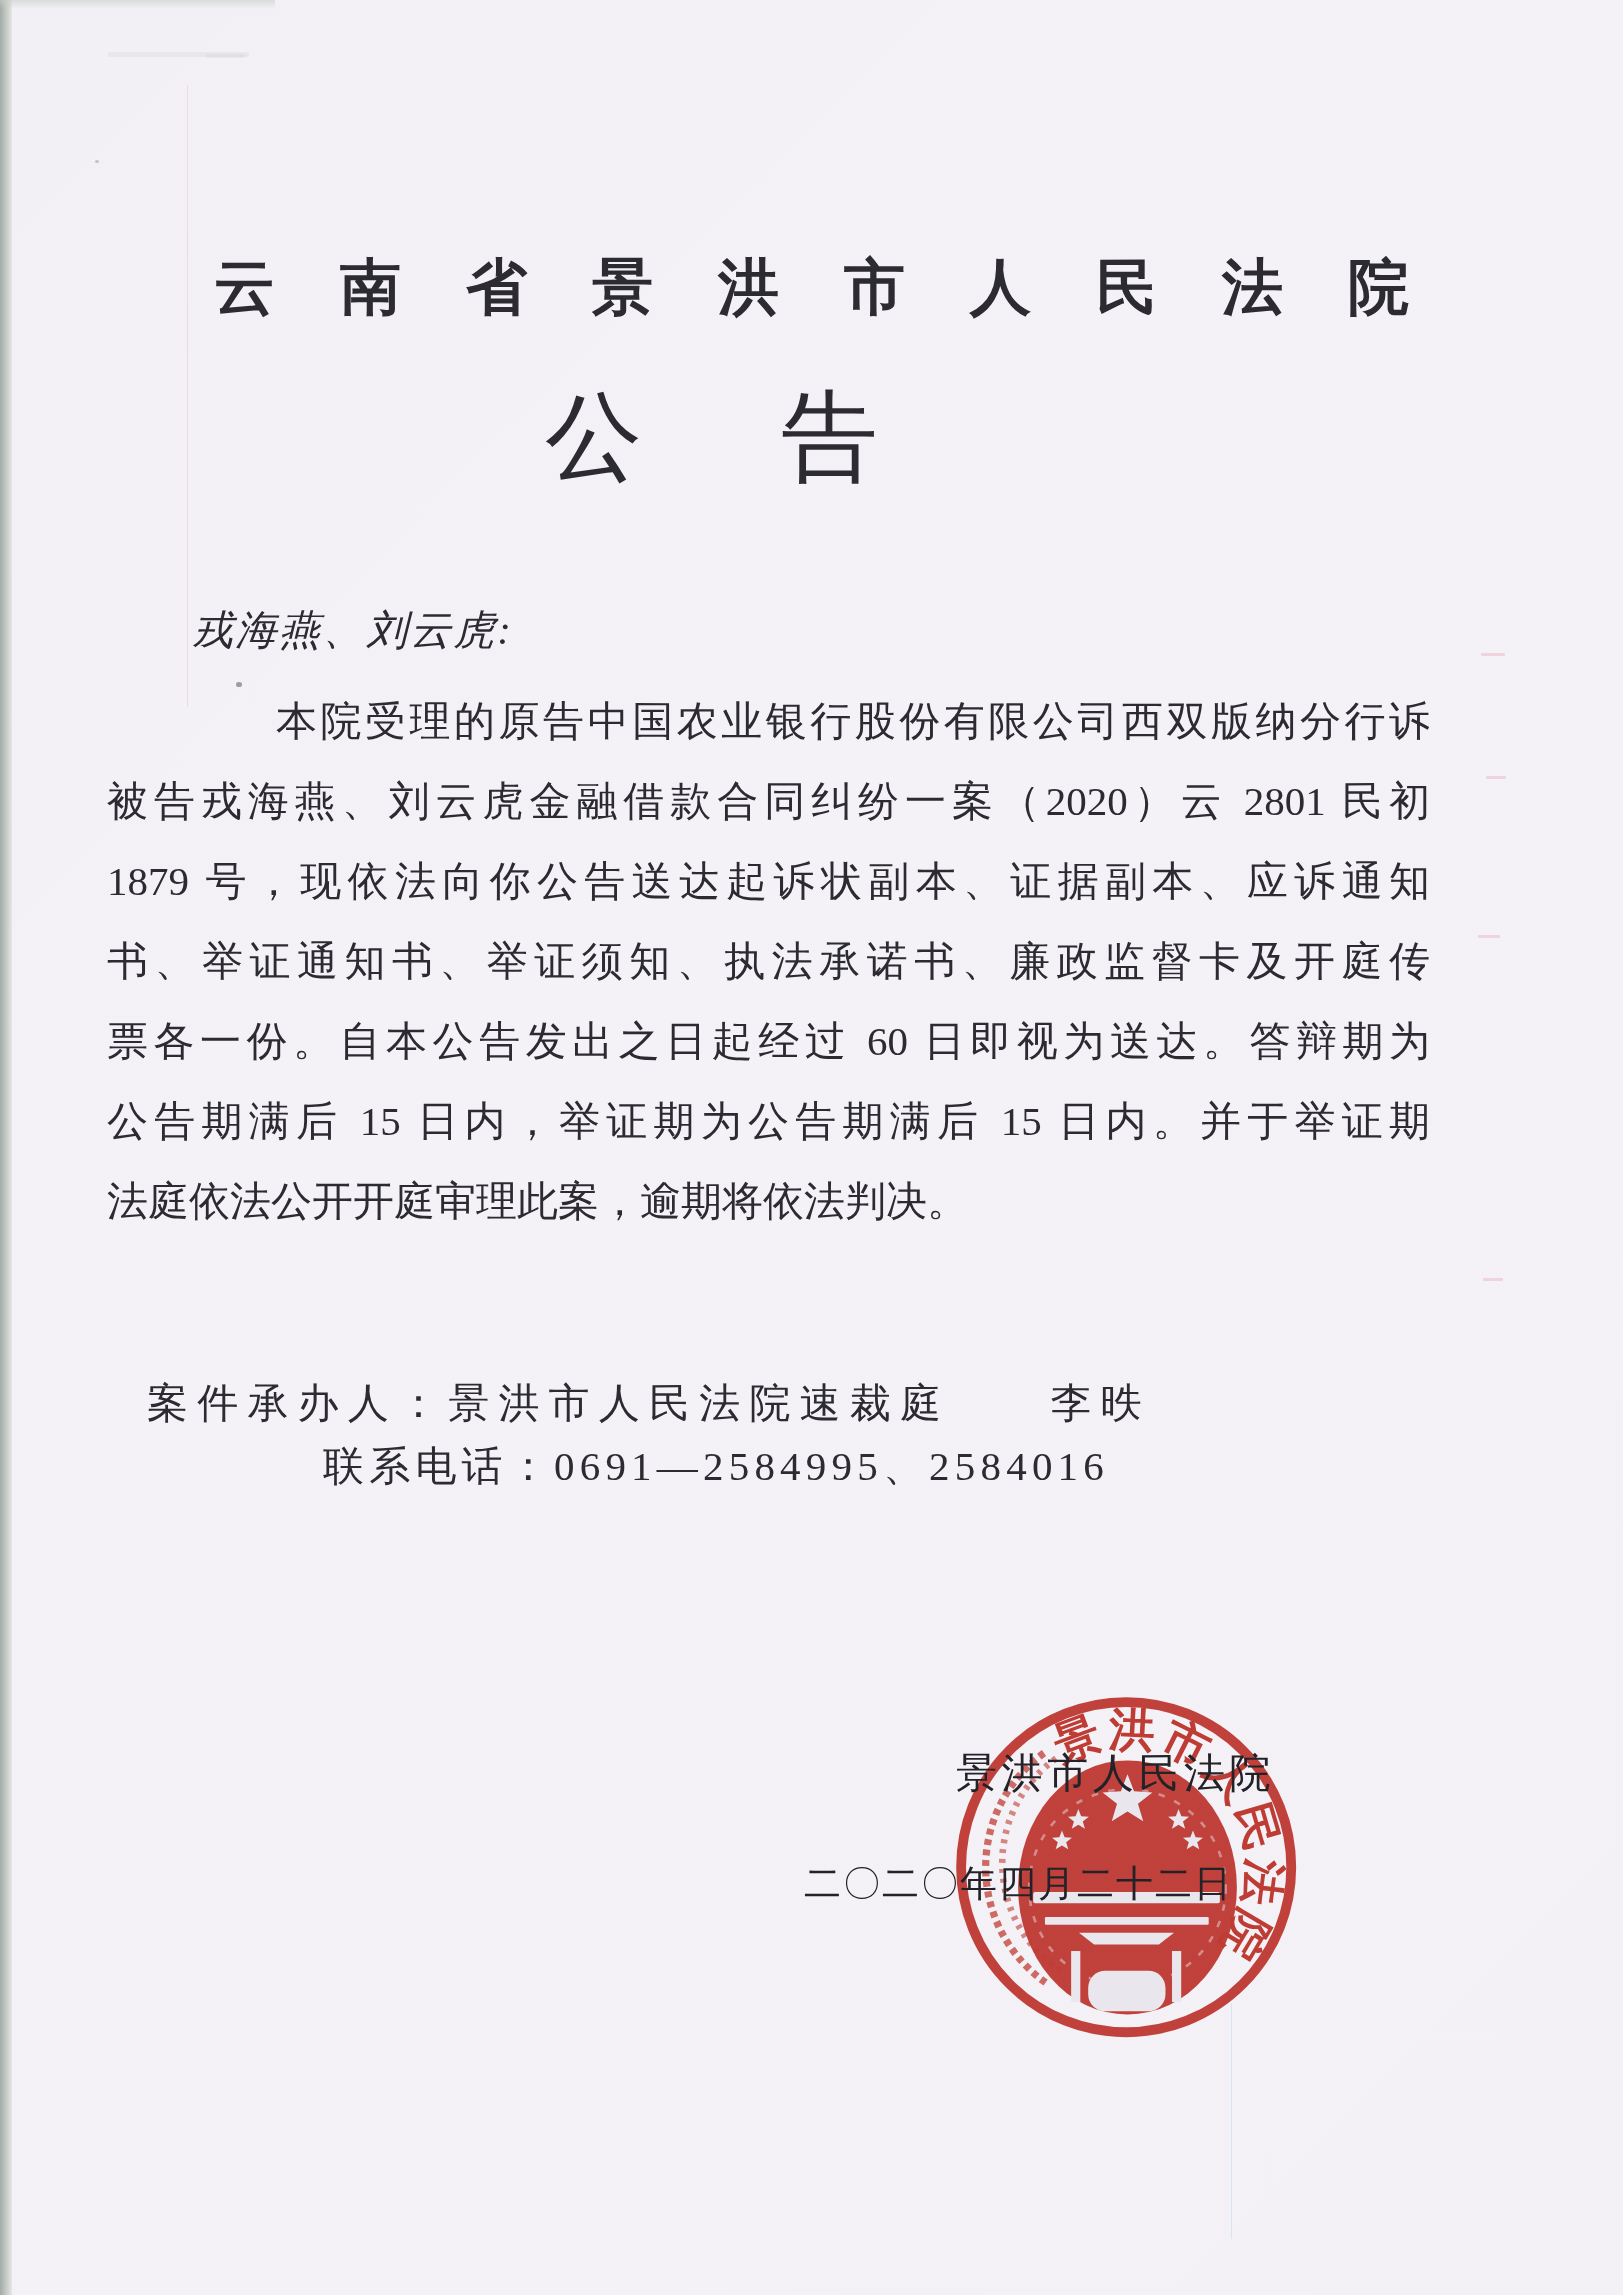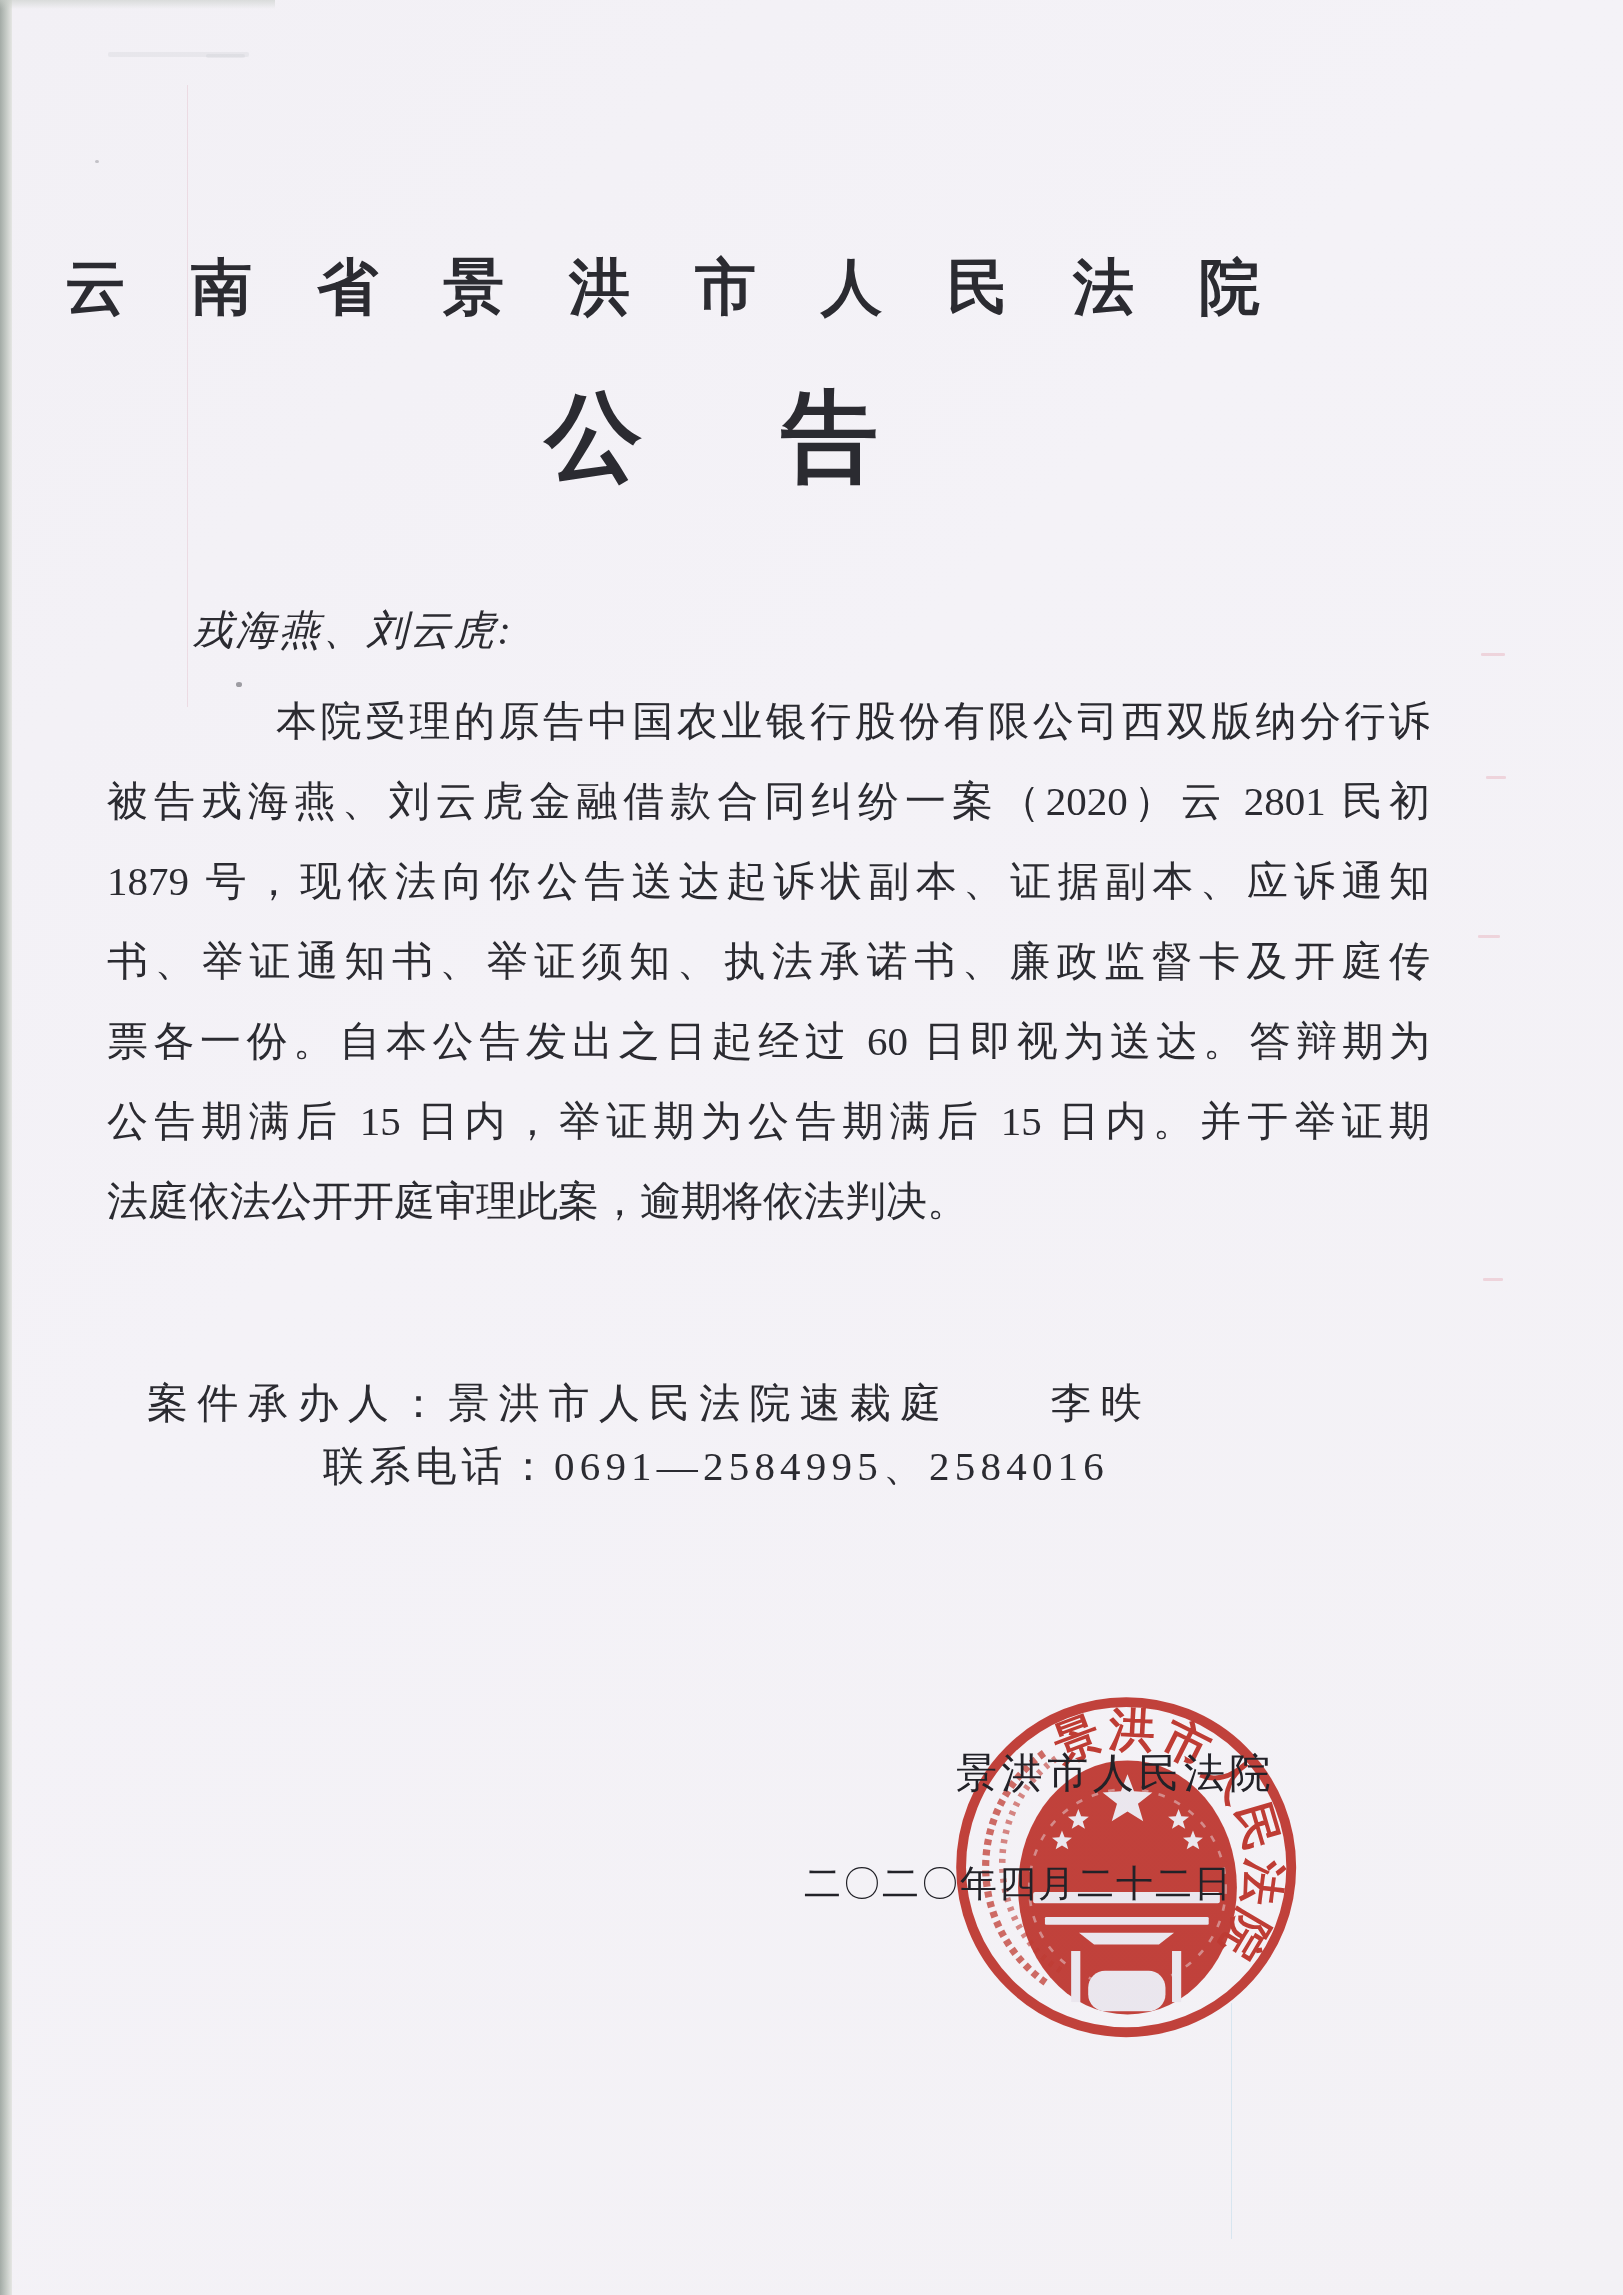--- a/index.html
+++ b/index.html
@@ -17,26 +17,26 @@
   .edge-top{position:absolute;left:0;top:0;width:275px;height:9.2px;
     background:linear-gradient(180deg,#c9cec9,rgba(244,242,247,0));opacity:.6;}
   .scan-line-v{position:absolute;width:1.3px;background:#e3b9c6;opacity:.38;}
   .scan-line-v2{position:absolute;width:1.3px;background:#bcd9e9;opacity:.5;}
   .smudge{position:absolute;background:#b9bcc4;opacity:.18;border-radius:2px;}
   .pink-dash{position:absolute;height:2.6px;background:#e6a7b4;opacity:.4;border-radius:1.3px;}
   .speck{position:absolute;width:5.9px;height:4.6px;background:#55555c;border-radius:50%;opacity:.55;}
 
   .doc-title{
     position:absolute;left:0;top:247px;width:1623px;
-    text-align:left;font-size:61px;font-weight:700;
+    text-align:center;font-size:61px;font-weight:700;
     letter-spacing:65px;text-indent:65px;white-space:nowrap;
   }
   .doc-subtitle{
     position:absolute;left:545px;top:373px;
-    font-size:97px;font-weight:700;letter-spacing:139px;white-space:nowrap;
+    font-size:97px;font-weight:400;letter-spacing:139px;white-space:nowrap;
   }
   .addressee{
     position:absolute;left:192px;top:603px;
     font-size:41px;letter-spacing:2.6px;white-space:nowrap;font-style:italic;
   }
   .body-block{
     position:absolute;left:107px;top:681px;width:1323px;
     font-size:41px;line-height:80px;
   }
   .body-line{

